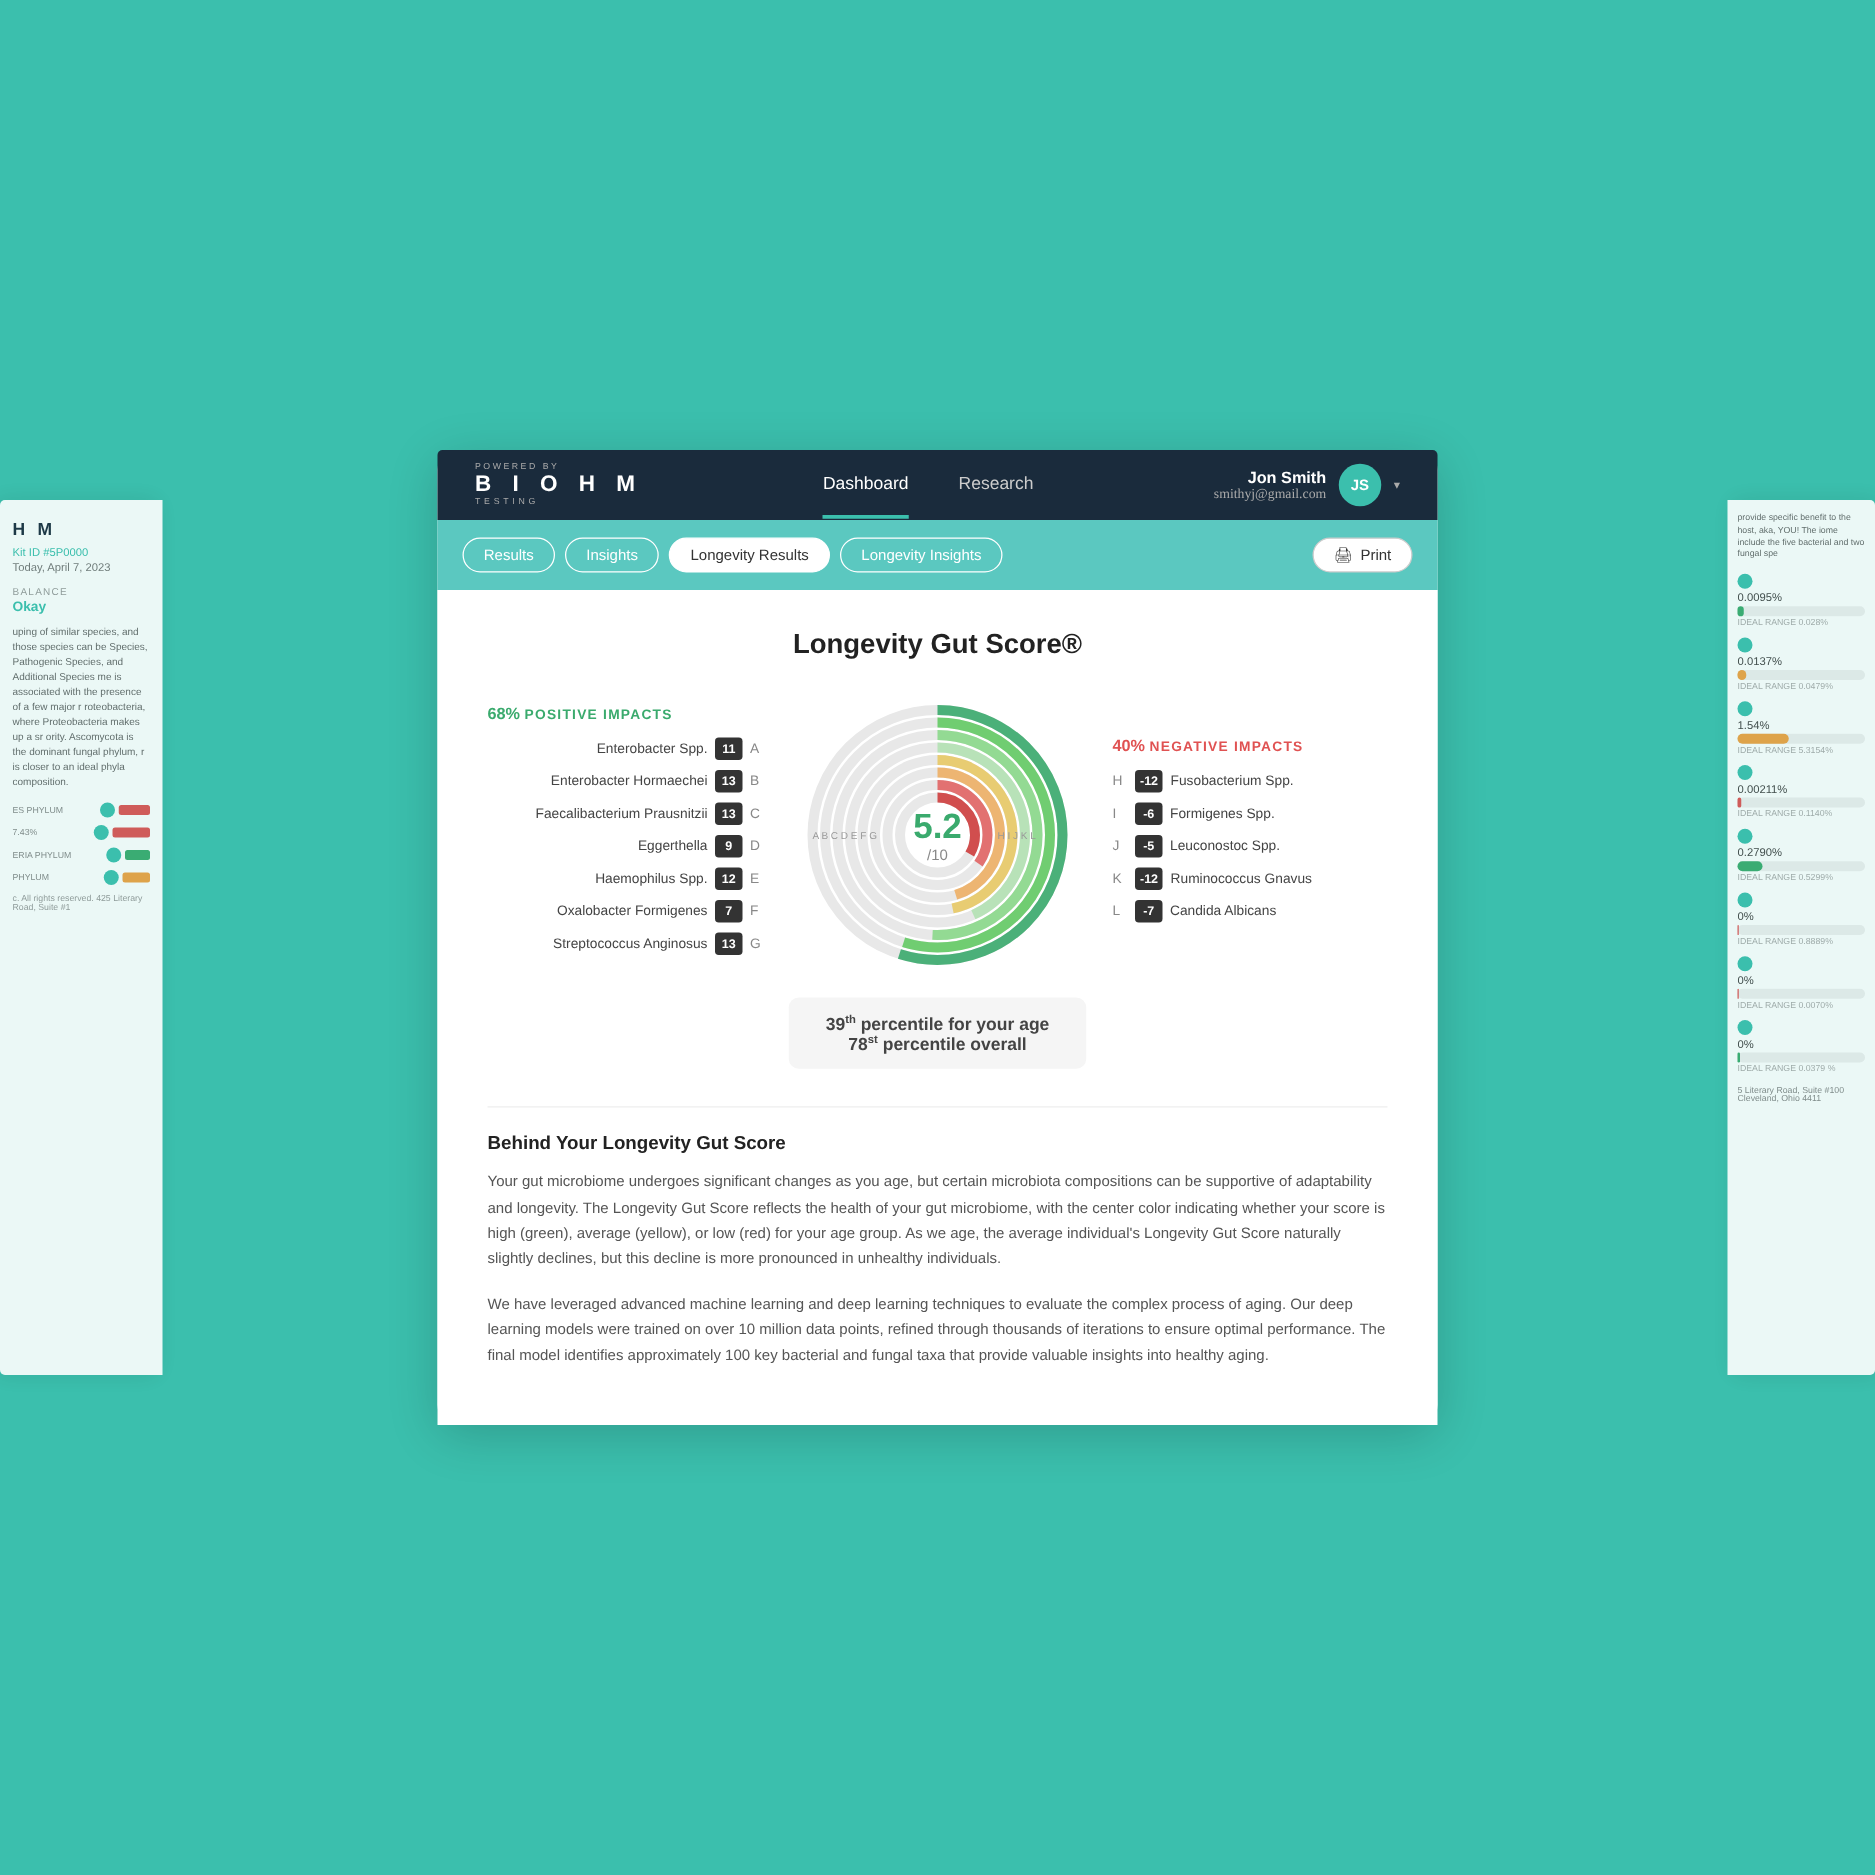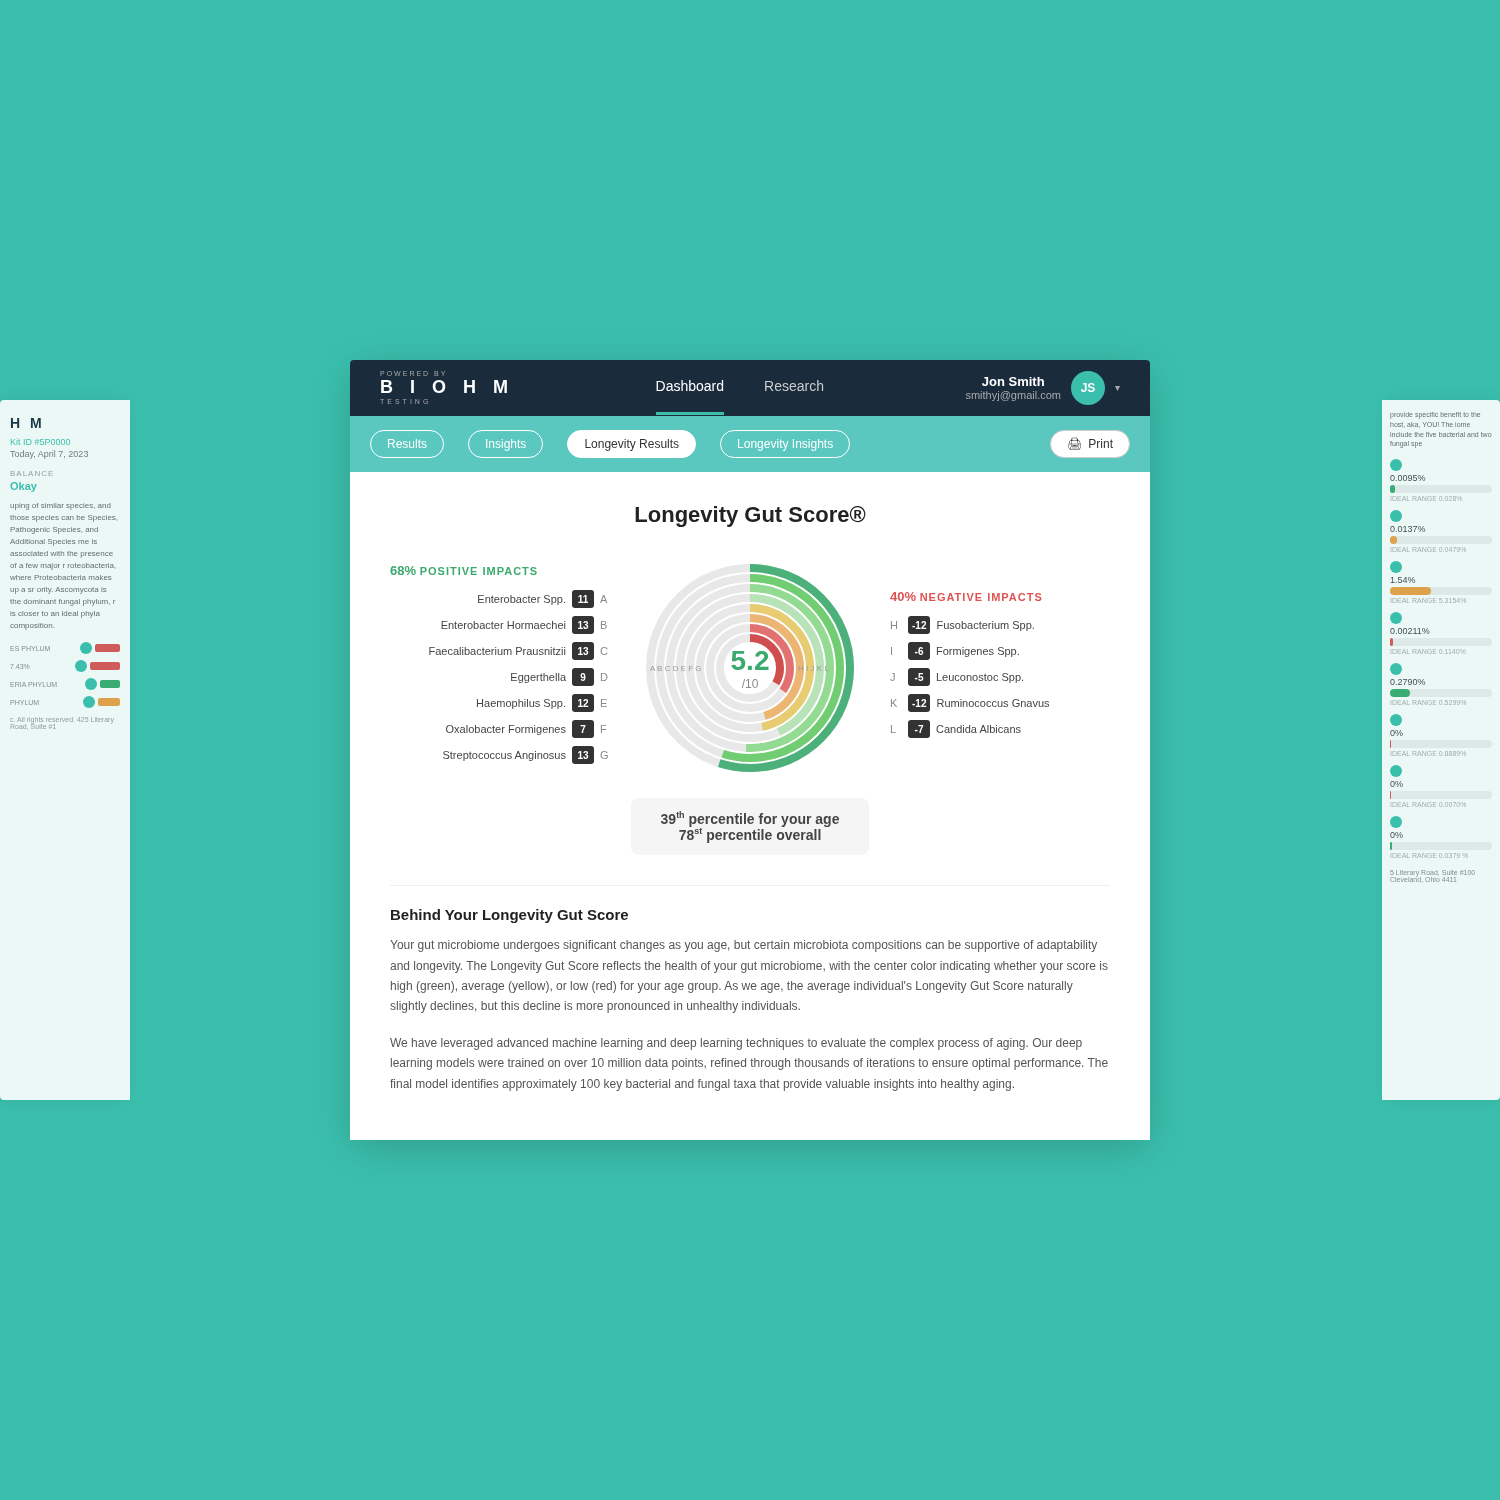--- a/index.html
+++ b/index.html
@@ -82,30 +82,31 @@
     .nav-item.active {
       color: white;
       border-bottom: 3px solid #3bbfad;
     }
     .navbar-user {
       display: flex;
       align-items: center;
       gap: 10px;
     }
     .user-info {
-      text-align: center;
+      text-align: right;
     }
     .user-name {
       color: white;
       font-size: 13px;
       font-weight: 600;
     }
     .user-email {
       color: #aaa;
       font-size: 11px;
+      font-family: Liberation Serif, serif;
     }
     .user-avatar {
       width: 34px;
       height: 34px;
       background: #3bbfad;
       border-radius: 50%;
       display: flex;
       align-items: center;
       justify-content: center;
       color: white;
@@ -120,21 +121,21 @@
     
     .tabs-bar {
       background: #5bc8c0;
       padding: 14px 20px;
       display: flex;
       align-items: center;
       justify-content: space-between;
     }
     .tabs-left {
       display: flex;
-      gap: 24px;
+      gap: 8px;
     }
     .tab-btn {
       padding: 6px 16px;
       border-radius: 20px;
       border: 1.5px solid white;
       background: transparent;
       color: white;
       font-size: 12px;
       cursor: pointer;
       font-weight: 500;

